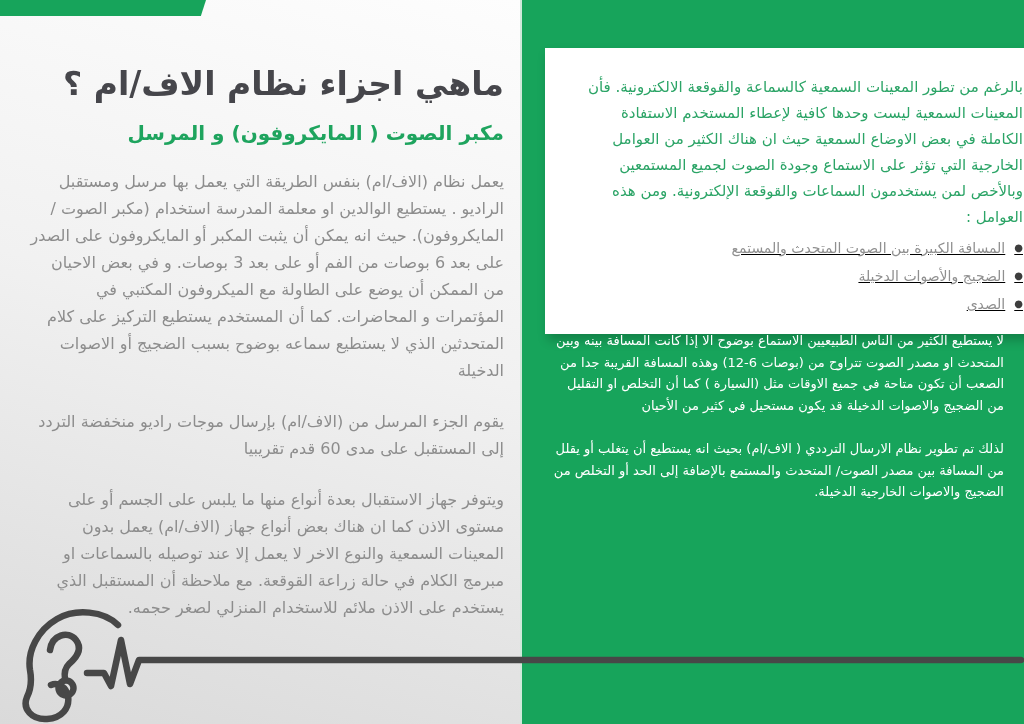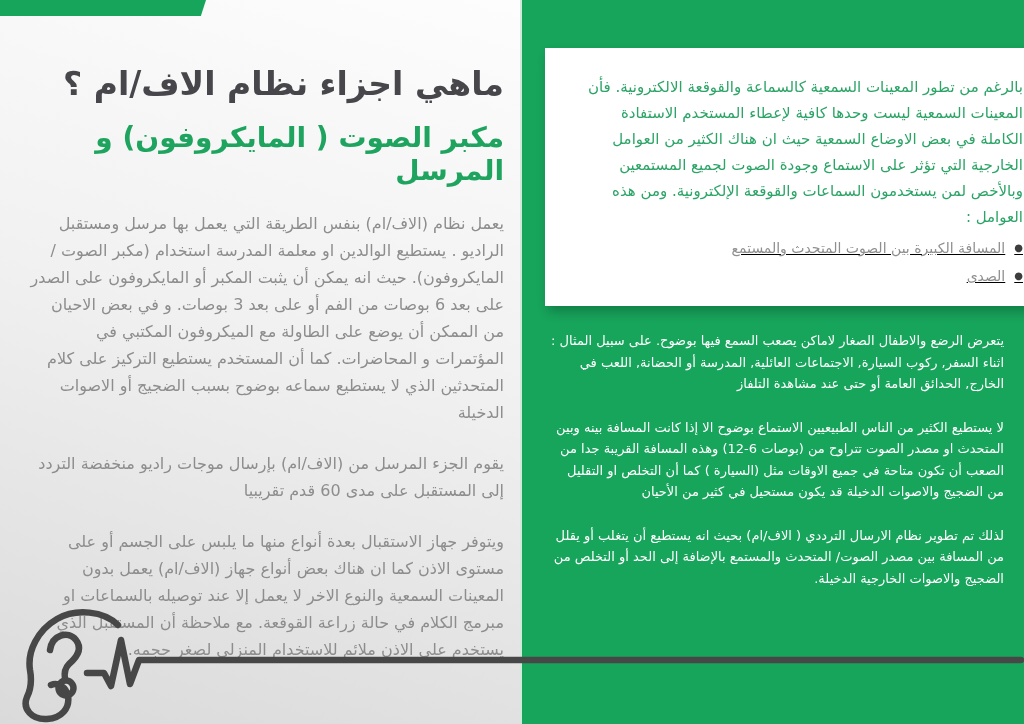--- a/index.html
+++ b/index.html
@@ -33,21 +33,21 @@
     padding: 64px 16px 0 30px;
   }
   .page-title {
     font-size: 33px;
     font-weight: 700;
     color: #46464b;
     letter-spacing: 0;
     margin-bottom: 18px;
   }
   .green-heading {
-    font-size: 28px;
+    font-size: 20px;
     font-weight: 700;
     color: #1ea45e;
     margin-bottom: 10px;
   }
   .body-text {
     font-size: 16px;
     line-height: 27px;
     color: #8d8d8d;
     margin-bottom: 14px;
   }
@@ -130,26 +130,26 @@
     <p class="body-text gap-after">يقوم الجزء المرسل من (الاف/ام) بإرسال موجات راديو منخفضة التردد  إلى المستقبل على مدى 60 قدم تقريبيا</p>
     <p class="body-text">ويتوفر جهاز الاستقبال بعدة أنواع منها ما يلبس على الجسم أو على مستوى الاذن كما ان هناك بعض أنواع جهاز (الاف/ام) يعمل بدون المعينات السمعية والنوع الاخر لا يعمل إلا عند توصيله بالسماعات او مبرمج الكلام في حالة زراعة القوقعة. مع ملاحظة أن المستقبل الذي يستخدم على الاذن ملائم للاستخدام المنزلي لصغر حجمه.</p>
   </div>
 </div>
 
 <div class="green-panel">
   <div class="info-card">
     <p class="card-text">بالرغم من تطور المعينات السمعية كالسماعة والقوقعة الالكترونية. فأن المعينات السمعية ليست وحدها كافية لإعطاء المستخدم الاستفادة الكاملة في بعض الاوضاع السمعية حيث ان هناك الكثير من العوامل الخارجية التي تؤثر على الاستماع وجودة الصوت لجميع المستمعين وبالأخص لمن يستخدمون السماعات والقوقعة الإلكترونية. ومن هذه العوامل :</p>
     <ul class="card-bullets">
       <li>المسافة الكبيرة بين الصوت المتحدث والمستمع</li>
+      <li>الضجيج والأصوات الدخيلة</li>
       <li>الصدى</li>
     </ul>
   </div>
 
   <div class="panel-paragraphs">
-    <p>يتعرض الرضع والاطفال الصغار لاماكن يصعب السمع فيها بوضوح. على سبيل المثال : اثناء السفر, ركوب السيارة, الاجتماعات العائلية, المدرسة أو الحضانة, اللعب في الخارج, الحدائق العامة أو حتى عند مشاهدة التلفاز</p>
     <p>لا يستطيع الكثير من الناس الطبيعيين الاستماع بوضوح الا إذا كانت المسافة بينه وبين المتحدث او مصدر الصوت تتراوح من ‪(12-6 بوصات)‬ وهذه المسافة القريبة جدا من الصعب أن تكون متاحة في جميع الاوقات مثل (السيارة ) كما أن التخلص او التقليل من الضجيج والاصوات الدخيلة قد يكون مستحيل في كثير من الأحيان</p>
     <p>لذلك تم تطوير نظام الارسال الترددي ( الاف/ام) بحيث انه يستطيع أن يتغلب أو يقلل من المسافة بين مصدر الصوت/ المتحدث والمستمع بالإضافة إلى الحد أو التخلص من الضجيج والاصوات الخارجية الدخيلة.</p>
   </div>
 </div>
 
 <svg class="footer-art" viewBox="0 0 1024 116" xmlns="http://www.w3.org/2000/svg">
   <g fill="none" stroke="#474747" stroke-width="6.5" stroke-linecap="round" stroke-linejoin="round">
 
     <path d="M118,17
              C 104,3 76,0 57,11

